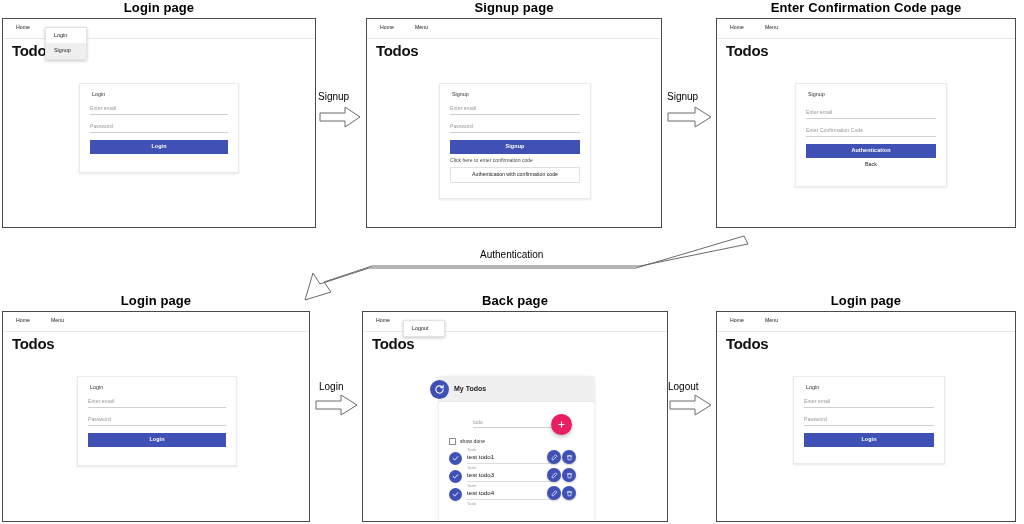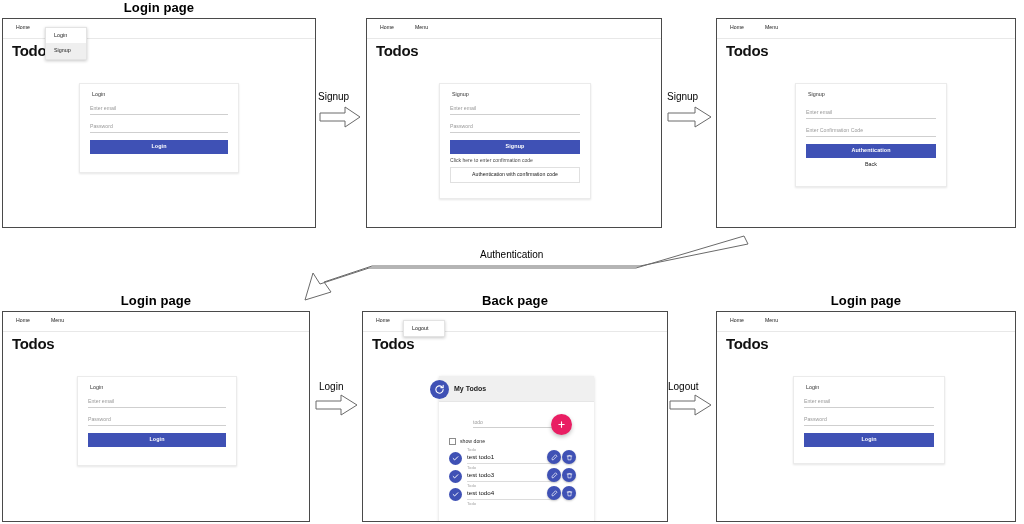--- a/index.html
+++ b/index.html
@@ -227,20 +227,21 @@
         </div>
         <div class="field">
           <div class="field-ph">Password</div>
         </div>
         <div class="btn-primary">Login</div>
       </div>
     </div>
   </div>
 
   <div class="panel" style="left:366px; top:0; width:296px; height:228px;">
+    <div class="panel-title">Signup page</div>
     <div class="frame">
       <div class="appbar">
         <div class="nav-link nav-home">Home</div>
         <div class="nav-link nav-menu">Menu</div>
       </div>
       <div class="app-title">Todos</div>
 
       <div class="card" style="left:72px; top:64px; width:152px; height:116px;">
         <div class="card-head">Signup</div>
         <div class="field">
@@ -250,20 +251,21 @@
           <div class="field-ph">Password</div>
         </div>
         <div class="btn-primary">Signup</div>
         <div class="helper-text">Click here to enter confirmation code</div>
         <div class="btn-outline">Authentication with confirmation code</div>
       </div>
     </div>
   </div>
 
   <div class="panel" style="left:716px; top:0; width:300px; height:228px;">
+    <div class="panel-title">Enter Confirmation Code page</div>
     <div class="frame">
       <div class="appbar">
         <div class="nav-link nav-home">Home</div>
         <div class="nav-link nav-menu">Menu</div>
       </div>
       <div class="app-title">Todos</div>
 
       <div class="card" style="left:78px; top:64px; width:152px; height:104px;">
         <div class="card-head">Signup</div>
         <div class="field" style="margin-top:13px;">

